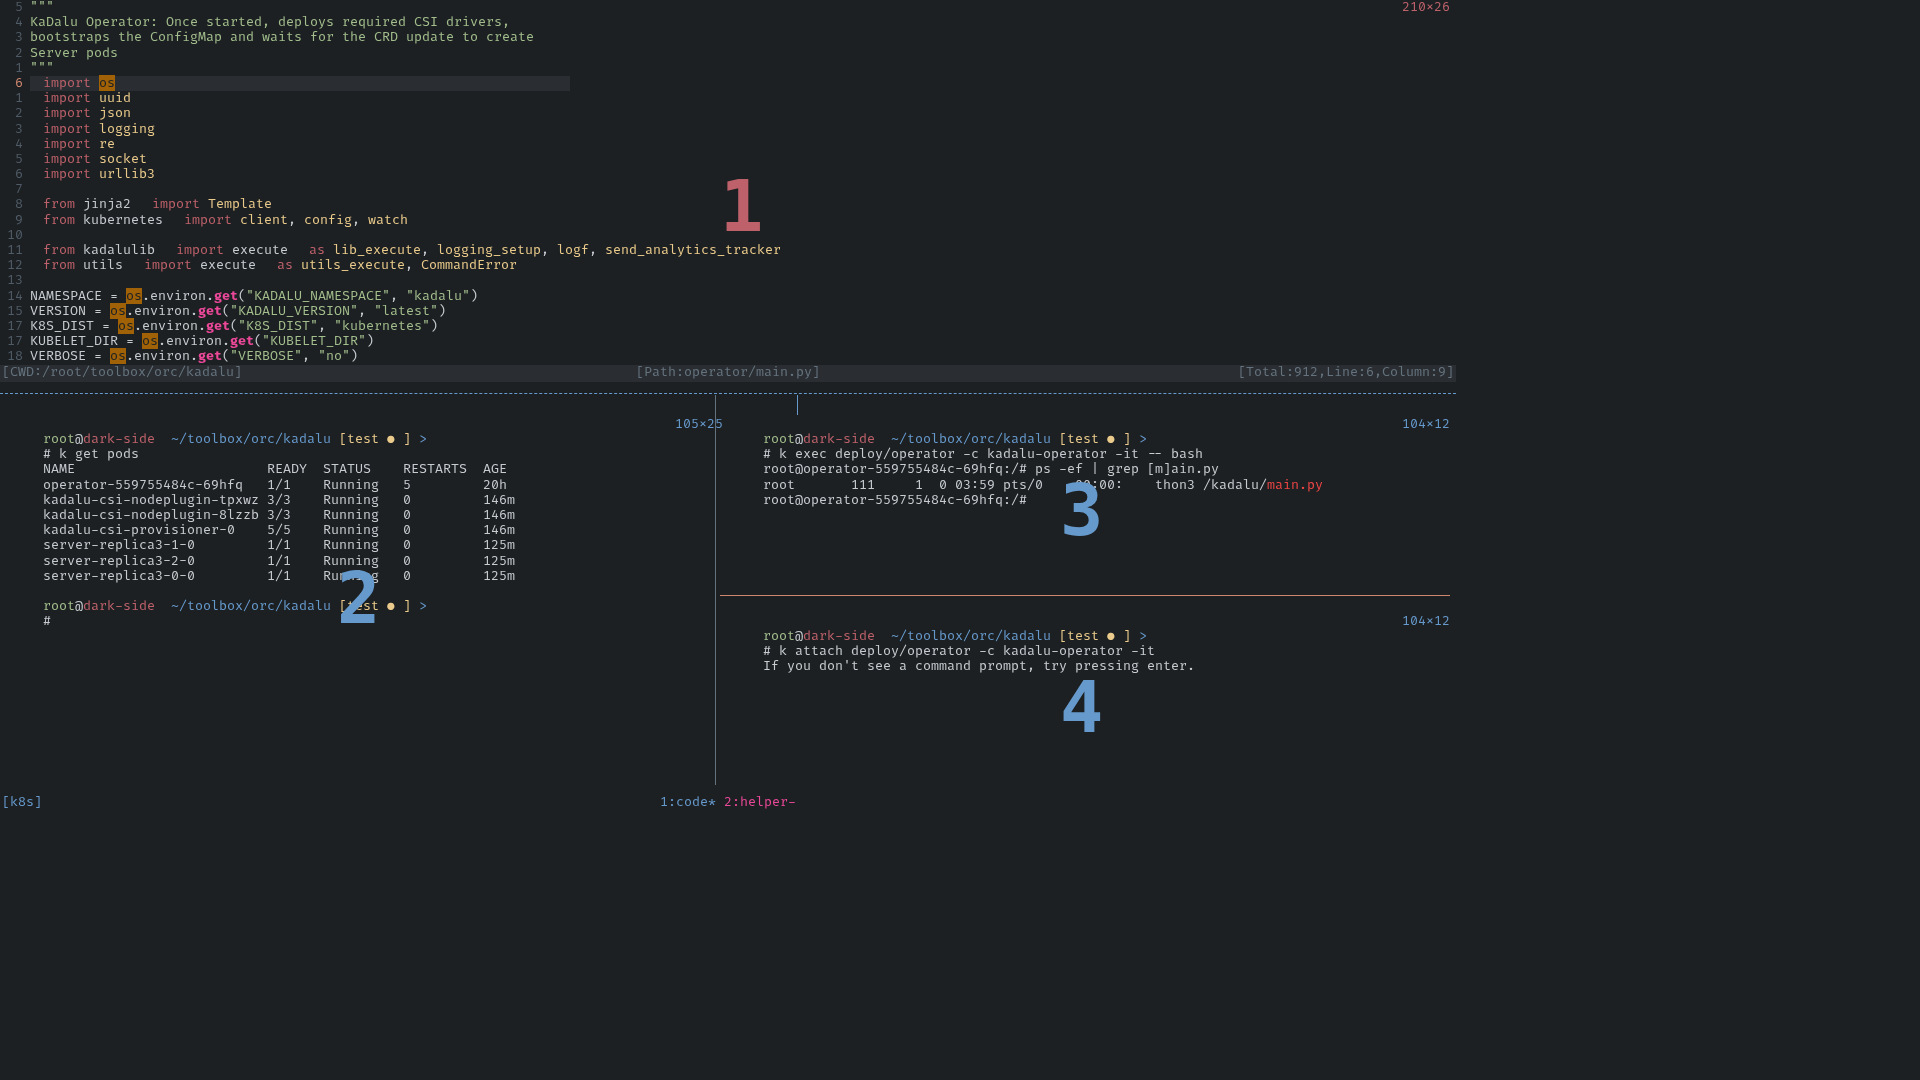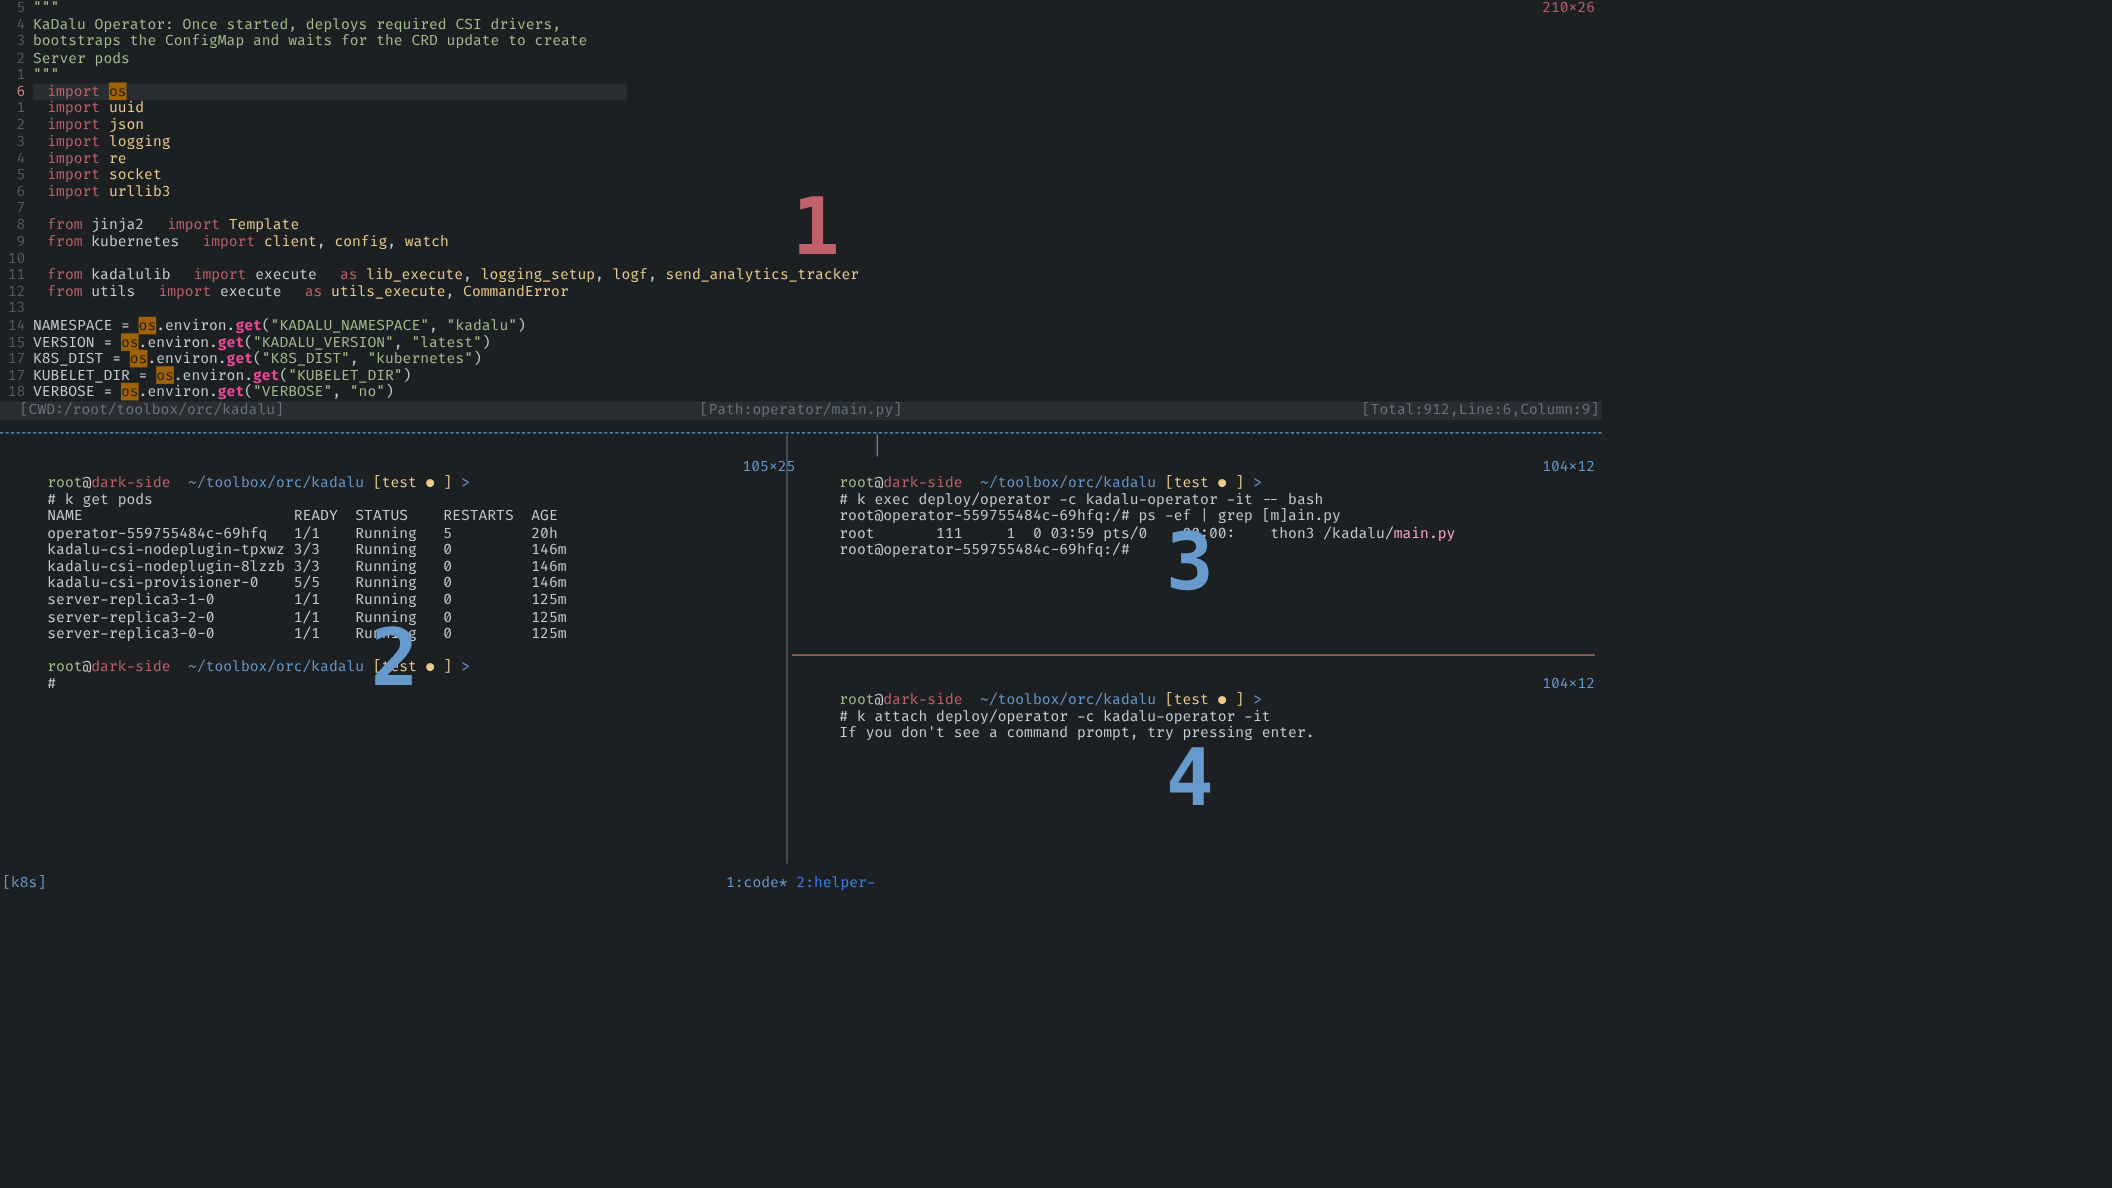--- a/index.html
+++ b/index.html
@@ -54,21 +54,21 @@
 .status-bar {
   position: absolute;
   top: 365px; left: 0;
   width: 1456px;
   height: 17px;
   background: #2a2e33;
   color: #65737e;
   font-size: 13px;
   display: flex;
 }
-.status-bar .sb-left { padding-left: 18px; }
+.status-bar .sb-left { padding-left: 2px; }
 .status-bar .sb-mid { position: absolute; left: 50%; transform: translateX(-50%); }
 .status-bar .sb-right { position: absolute; right: 2px; }
 
 .hdivider {
   position: absolute;
   top: 393px; left: 0;
   width: 1456px;
   height: 1px;
   border-top: 1px dashed #6699cc;
 }
@@ -105,42 +105,42 @@
   white-space: pre;
 }
 .term div { height: 15.2px; margin-left: 41px; }
 .p-user { color: #a3be8c; }
 .p-host { color: #bf616a; }
 .p-path { color: #6699cc; }
 .p-branch { color: #ebcb8b; }
 .p-dot { color: #ebcb8b; }
 .p-arrow { color: #6699cc; }
 .p-cmd { color: #c7ccd1; }
-.p-pink { color: #f9a8d4; }
+.p-pink { color: #ef4444; }
 
 .pane-num {
   position: absolute;
   color: #6699cc;
   font-size: 72px;
   font-weight: bold;
   font-family: 'Consolas', monospace;
   line-height: 1;
 }
 .pane-num.red { color: #bf616a; }
 
 .footer {
   position: absolute;
   bottom: 4px; left: 0;
   width: 1456px;
   height: 17px;
 }
 .footer .sess { position: absolute; left: 2px; color: #6699cc; }
 .footer .wins { position: absolute; left: 50%; transform: translateX(-50%); }
 .footer .win-active { color: #6699cc; }
-.footer .win-inactive { color: #3b82f6; }
+.footer .win-inactive { color: #ec4899; }
 </style>
 </head>
 <body>
 
 <div class="editor-pane">
   <div class="top-dims">210x26</div>
   <div class="gutter" id="gutter">
       <div>5</div>
       <div>4</div>
       <div>3</div>

